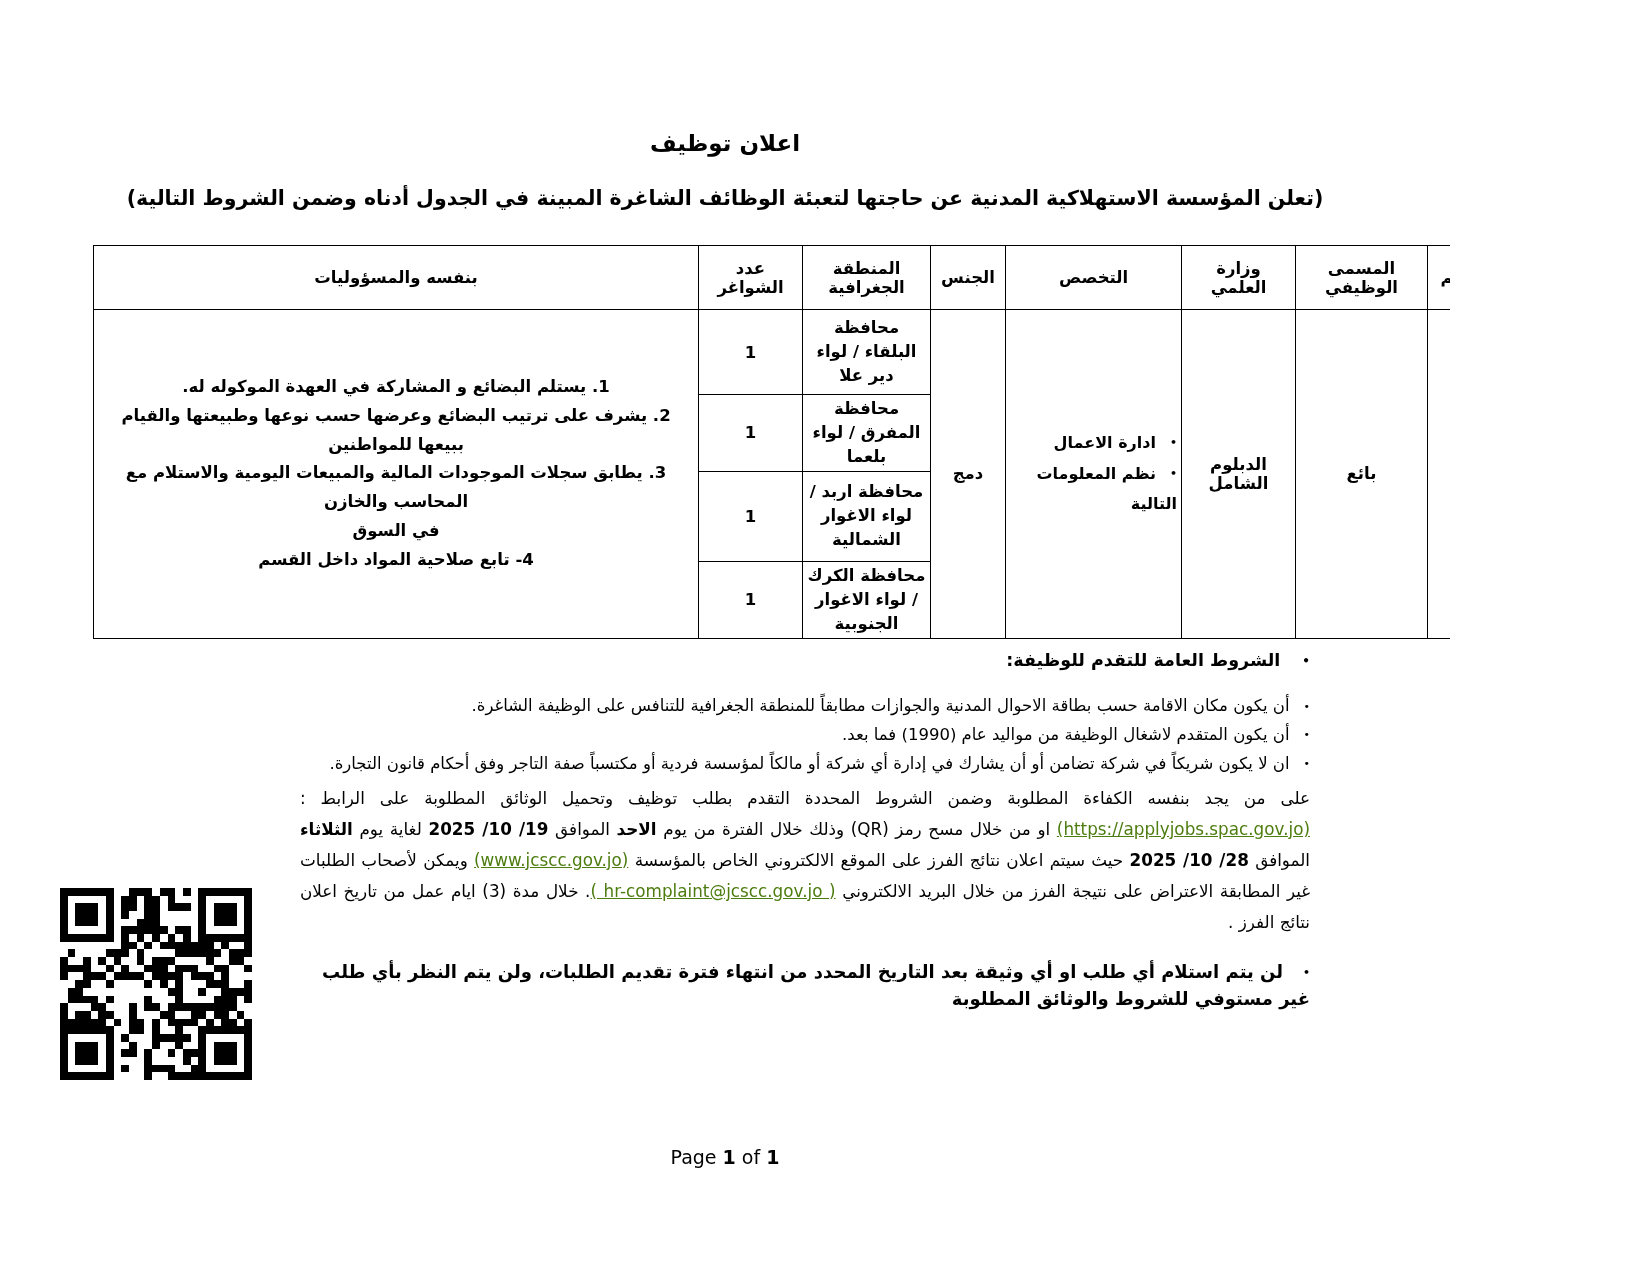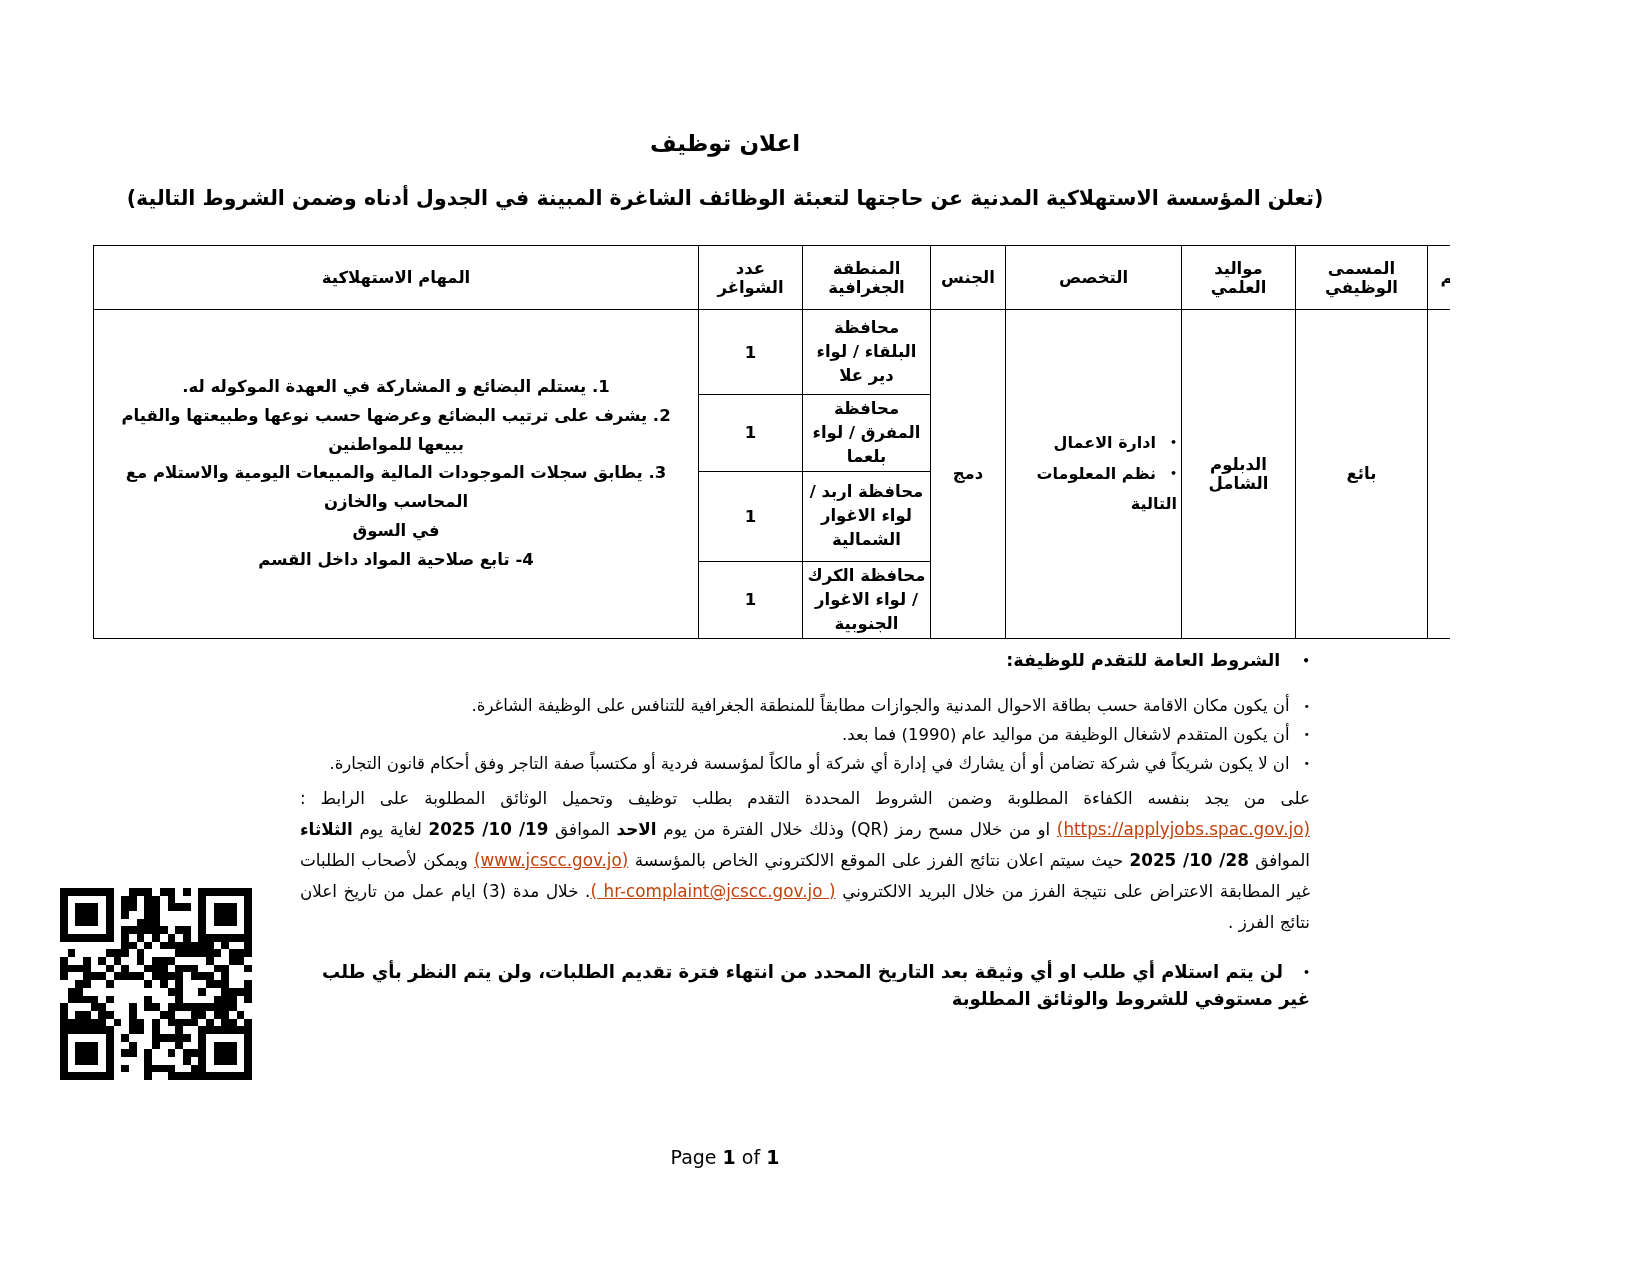--- a/index.html
+++ b/index.html
@@ -39,21 +39,21 @@
   .sec-title { font-weight:bold; font-size:17.5px; margin-bottom:24px; }
   .sec-title .blt { display:inline-block; margin-left:22px; font-size:12px; vertical-align:middle; }
   .sub-item { line-height:1.45; margin-bottom:5px; font-size:16.5px; }
   .sub-item .blt { display:inline-block; margin-left:14px; font-size:11px; vertical-align:middle; }
   .sec-title.docs { margin-top:28px; margin-bottom:12px; }
   .pdf-u { text-decoration:underline; }
   .num-item { margin-right:34px; line-height:1.65; font-size:16.5px; }
   .apply-para {
     margin-top:7px; text-align:justify; line-height:1.85; font-size:16.8px;
   }
-  .apply-para a { color:#c2410c; text-decoration:underline; direction:ltr; unicode-bidi:isolate; }
+  .apply-para a { color:#4d7c0f; text-decoration:underline; direction:ltr; unicode-bidi:isolate; }
   .apply-para .b { font-weight:bold; }
   .final-note { margin-top:20px; font-weight:bold; font-size:18px; line-height:1.5; }
   .final-note .blt { display:inline-block; margin-left:20px; font-size:11px; vertical-align:middle; }
   .qr-wrap { position:absolute; left:60px; top:888px; width:192px; height:192px; }
   .qr-wrap svg { width:100%; height:100%; }
   .page-footer {
     position:absolute; top:1146px; left:0; right:0; text-align:center;
     font-size:19px; font-family:"DejaVu Sans", sans-serif;
   }
   .page-footer .b { font-weight:bold; }
@@ -74,26 +74,26 @@
         <col style="width:176px">
       <col style="width:75px">
         <col style="width:128px">
         <col style="width:104px">
         <col style="width:605px">
     </colgroup>
     <tbody>
         <tr class="hdr">
       <th>الرقم</th>
       <th>المسمى الوظيفي</th>
-      <th>مواليد العلمي</th>
+      <th>وزارة العلمي</th>
       <th>التخصص</th>
       <th>الجنس</th>
       <th>المنطقة الجغرافية</th>
       <th>عدد الشواغر</th>
-      <th>المهام الاستهلاكية</th>
+      <th>بنفسه والمسؤوليات</th>
     </tr>
     <tr class="r1">
       <td rowspan="4"><span dir="ltr">-1</span></td>
       <td rowspan="4">بائع</td>
       <td rowspan="4">الدبلوم الشامل</td>
       <td rowspan="4">
         <div class="spec-box">
           <div><span class="blt">•</span><span>ادارة الاعمال</span></div>
           <div><span class="blt">•</span><span>نظم المعلومات التالية</span></div>
         </div>

